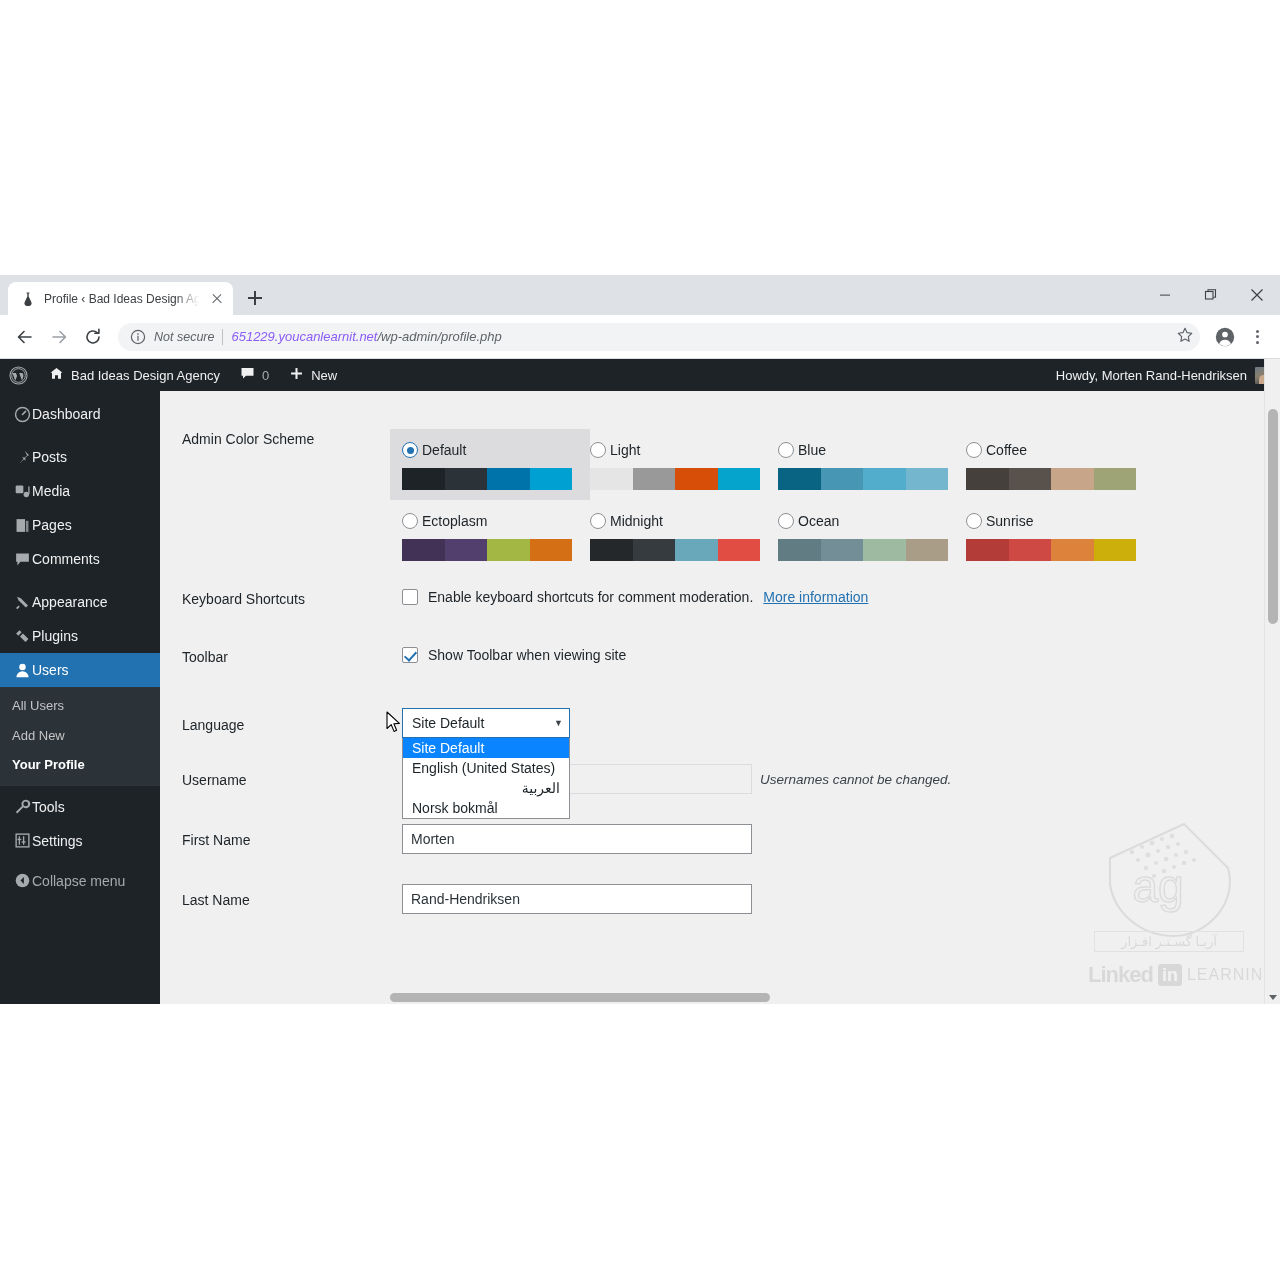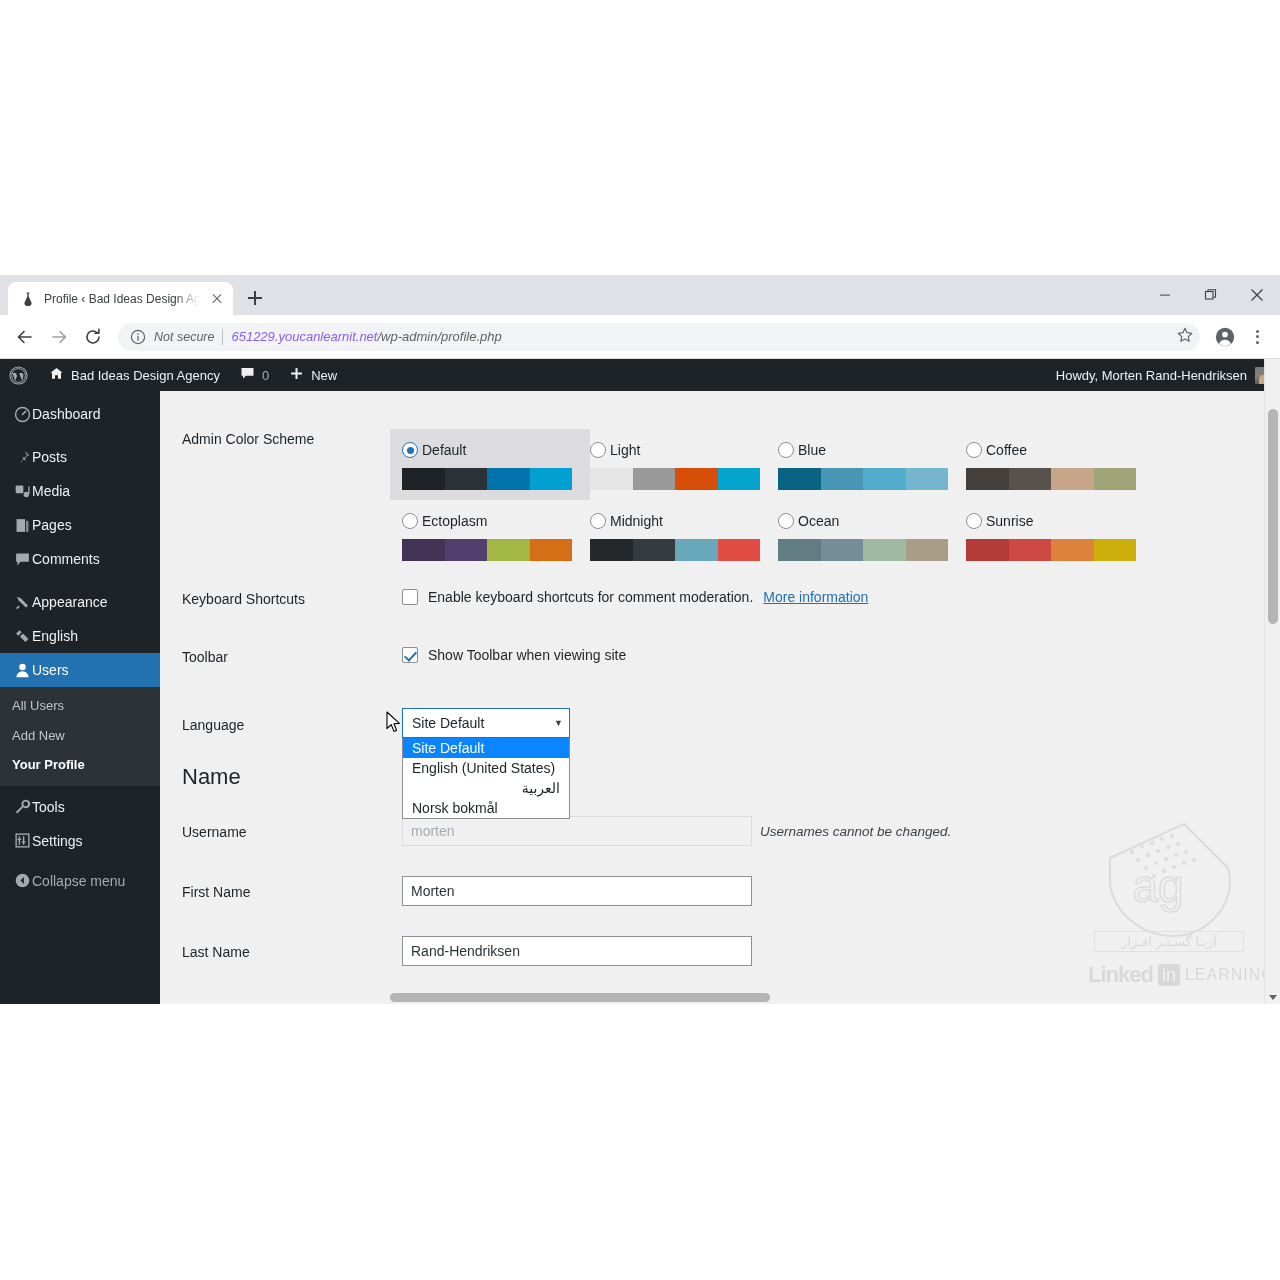--- a/index.html
+++ b/index.html
@@ -230,21 +230,21 @@
   .wm-text {
     position: absolute; left: 6px; bottom: 38px; width: 150px; text-align: center;
     font-size: 13px; color: #6a6a6a; direction: rtl; letter-spacing: 1px;
     border: 1px solid #9a9a9a; padding: 2px 0;
   }
   .wm-li {
     position: absolute; left: 0; bottom: 2px; display: flex; align-items: center; gap: 5px;
   }
   .wm-li .li-word { font-size: 22px; font-weight: bold; color: #6a6a6a; letter-spacing: -1px; }
   .wm-li .li-box {
-    background: #6a6a6a; color: #fff; font-size: 18px; font-weight: normal;
+    background: #6a6a6a; color: #fff; font-size: 18px; font-weight: bold;
     padding: 0 4px; border-radius: 3px; line-height: 22px;
   }
   .wm-li .li-learning { font-size: 16px; color: #6a6a6a; letter-spacing: 1px; }
 
   
   .cursor { position: absolute; z-index: 70; pointer-events: none; }
 </style>
 </head>
 <body>
 
@@ -438,21 +438,21 @@
             <span class="lbl">Appearance</span>
           </div>
 
           <div class="mi">
             <span class="ico">
               <svg width="17" height="17" viewBox="0 0 20 20">
                   <path d="M6.5 2.5 9 5 5 9l-2.5-2.5z" fill="currentColor"></path>
                   <path d="M10.5 6.5 17 13l-3.5 3.5L7 10z" fill="currentColor"></path>
                 </svg>
             </span>
-            <span class="lbl">English</span>
+            <span class="lbl">Plugins</span>
           </div>
 
           <div class="mi current">
             <span class="ico">
               <svg width="17" height="17" viewBox="0 0 20 20">
                   <circle cx="10" cy="6" r="3.8" fill="currentColor"></circle>
                   <path d="M2.8 18a7.2 7.2 0 0 1 14.4 0z" fill="currentColor"></path>
                 </svg>
             </span>
             <span class="lbl">Users</span>
@@ -645,26 +645,20 @@
                   <div class="dropdown">
                     <div class="opt hl">Site Default</div>
                     <div class="opt">English (United States)</div>
                     <div class="opt rtl">العربية</div>
                     <div class="opt">Norsk bokmål</div>
                   </div>
                 </div>
               </div>
             </div>
 
-            <div class="row" style="margin-top:24px">
-              <div class="th">
-                <span class="sectiontitle">Name</span>
-              </div>
-              <div class="td"></div>
-            </div>
 
             <div class="row" style="margin-top:26px; align-items:center">
               <div class="th">Username</div>
               <div class="td" style="display:flex; align-items:center">
                 <input class="txtinput disabled" disabled="" value="morten" style="">
                 <span class="hint">Usernames cannot be changed.</span>
               </div>
             </div>
 
             <div class="row" style="margin-top:30px; align-items:center">

